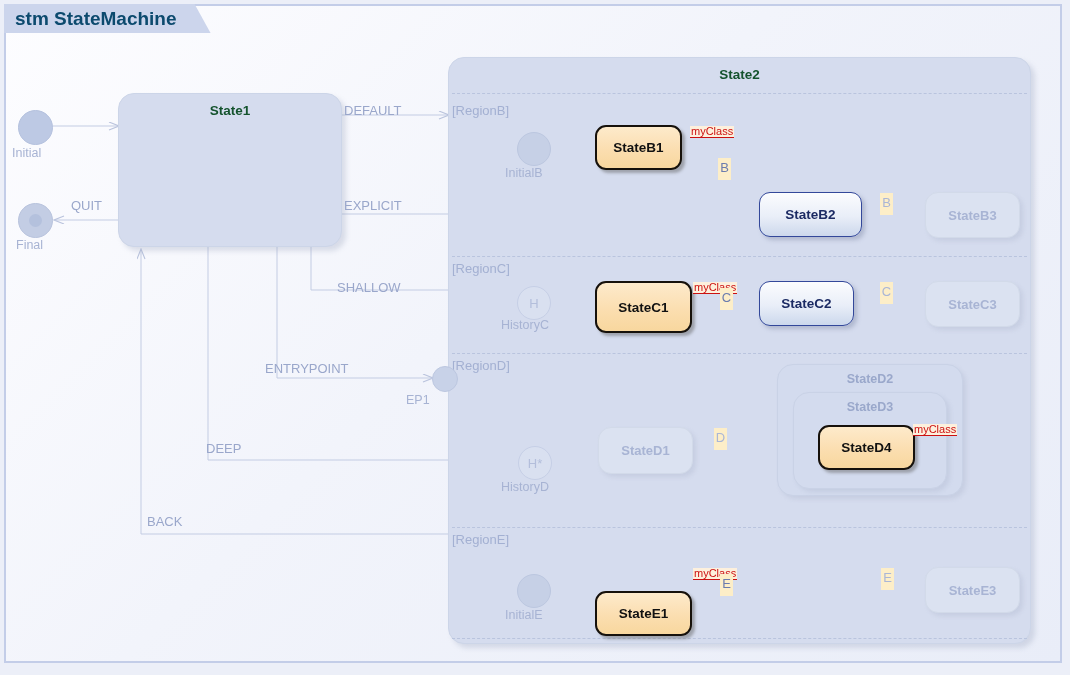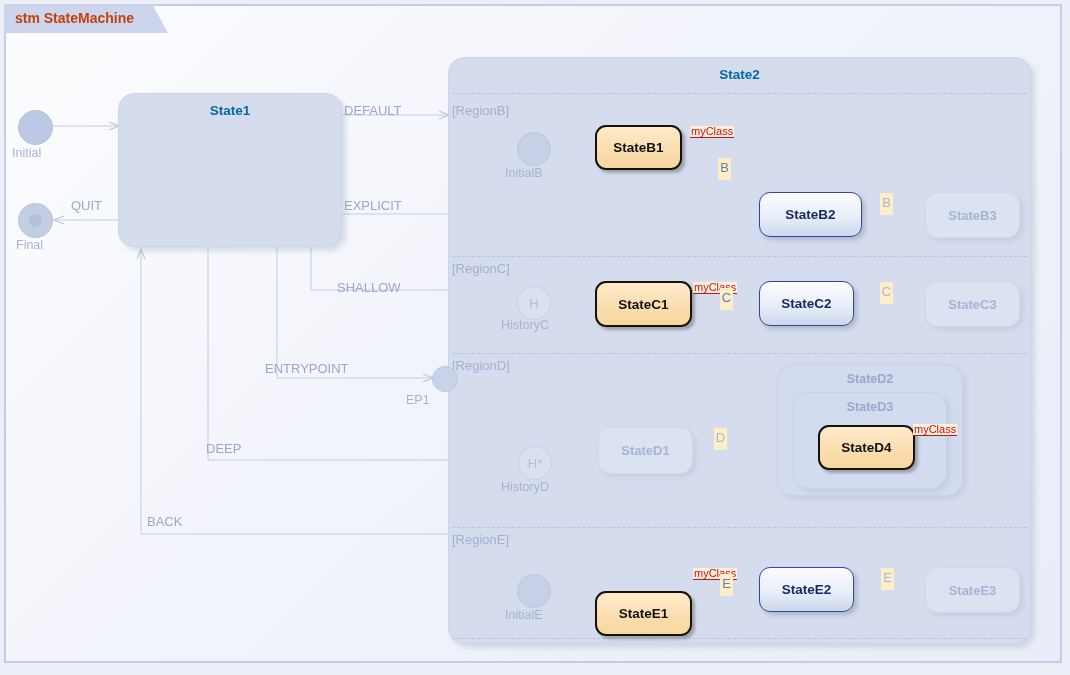--- a/index.html
+++ b/index.html
@@ -5,36 +5,36 @@
   html,body{margin:0;padding:0;background:#eef1f9;}
   body{font-family:"Liberation Sans",sans-serif;}
   #canvas{position:relative;width:1070px;height:675px;overflow:hidden;
           background:#eceff8;}
 
   
   .frame{position:absolute;left:4px;top:4px;width:1058px;height:659px;
          border:2px solid #c3cde8;background:linear-gradient(135deg,#fdfdff 0%,#f2f4fb 45%,#e9edf8 100%);
          box-sizing:border-box;}
   .frame-tab{position:absolute;left:4px;top:4px;height:29px;
-             background:#ccd5ec;color:#c2410c;font-weight:bold;font-size:14px;
+             background:#ccd5ec;color:#0c4a6e;font-weight:bold;font-size:19px;
              line-height:29px;padding:0 34px 0 11px;
              clip-path:polygon(0 0, calc(100% - 16px) 0, 100% 100%, 0 100%);}
 
   
   .node{position:absolute;box-sizing:border-box;}
 
   
   .state-faded{border-radius:13px;background:#dbe2f1;border:1px solid #d2dae9;
                box-shadow:3px 3px 4px rgba(150,160,185,.22);
                color:#a8b4d4;font-weight:bold;font-size:13px;
                display:flex;align-items:center;justify-content:center;}
   
   .state-container{border-radius:16px;background:#d5dcee;border:1px solid #ccd5e8;
                    box-shadow:4px 4px 5px rgba(150,160,185,.30);
-                   color:#0369a1;font-weight:bold;font-size:13.5px;}
+                   color:#14532d;font-weight:bold;font-size:13.5px;}
   .state-container > .clabel{position:absolute;left:0;right:0;top:9px;text-align:center;}
   .nested{border-radius:16px;background:#d3dbee;border:1px solid #c9d2e6;
           box-shadow:3px 3px 4px rgba(150,160,185,.22);
           color:#9aa8cb;font-weight:bold;font-size:12.5px;}
   .nested > .clabel{position:absolute;left:0;right:0;top:7px;text-align:center;}
 
   
   .state-hl{border-radius:11px;
             background:linear-gradient(180deg,#fdeacb 0%,#fbdeb0 55%,#f8d79e 100%);
             border:2px solid #16110b;
@@ -191,21 +191,21 @@
   <div class="node state-blue" style="left:759px;top:192px;width:103px;height:45px;">StateB2</div>
 
   <div class="badge" style="left:880px;top:193px;">B</div>
 
   <div class="node state-faded" style="left:925px;top:192px;width:95px;height:46px;">StateB3</div>
 
   <div class="rlabel" style="left:452px;top:261px;">[RegionC]</div>
   <div class="node history" style="left:517px;top:286px;width:34px;height:34px;">H</div>
   <div class="pslabel" style="left:501px;top:318px;">HistoryC</div>
 
-  <div class="node state-hl" style="left:595px;top:281px;width:97px;height:46px;">StateC1</div>
+  <div class="node state-hl" style="left:595px;top:281px;width:97px;height:52px;">StateC1</div>
   <div class="mytag" style="left:693px;top:282px;">myClass</div>
   <div class="badge dark" style="left:720px;top:288px;">C</div>
 
   <div class="node state-blue" style="left:759px;top:281px;width:95px;height:45px;">StateC2</div>
   <div class="badge" style="left:880px;top:282px;">C</div>
 
   <div class="node state-faded" style="left:925px;top:281px;width:95px;height:46px;">StateC3</div>
 
   <div class="rlabel" style="left:452px;top:358px;">[RegionD]</div>
   <div class="node entrypoint" style="left:432px;top:366px;width:26px;height:26px;"></div>
@@ -228,18 +228,17 @@
   <div class="mytag" style="left:913px;top:424px;">myClass</div>
 
   <div class="rlabel" style="left:452px;top:532px;">[RegionE]</div>
   <div class="node pseudo-faded" style="left:517px;top:574px;width:34px;height:34px;"></div>
   <div class="pslabel" style="left:505px;top:608px;">InitialE</div>
 
   <div class="node state-hl" style="left:595px;top:567px;width:97px;height:45px;margin-top:24px;">StateE1</div>
   <div class="mytag" style="left:693px;top:568px;">myClass</div>
   <div class="badge dark" style="left:720px;top:574px;">E</div>
 
-  <div class="node state-blue" style="left:759px;top:567px;width:95px;height:45px;">StateE2</div>
   <div class="badge" style="left:881px;top:568px;">E</div>
 
   <div class="node state-faded" style="left:925px;top:567px;width:95px;height:46px;">StateE3</div>
 
 </div>
 
 </body></html>

